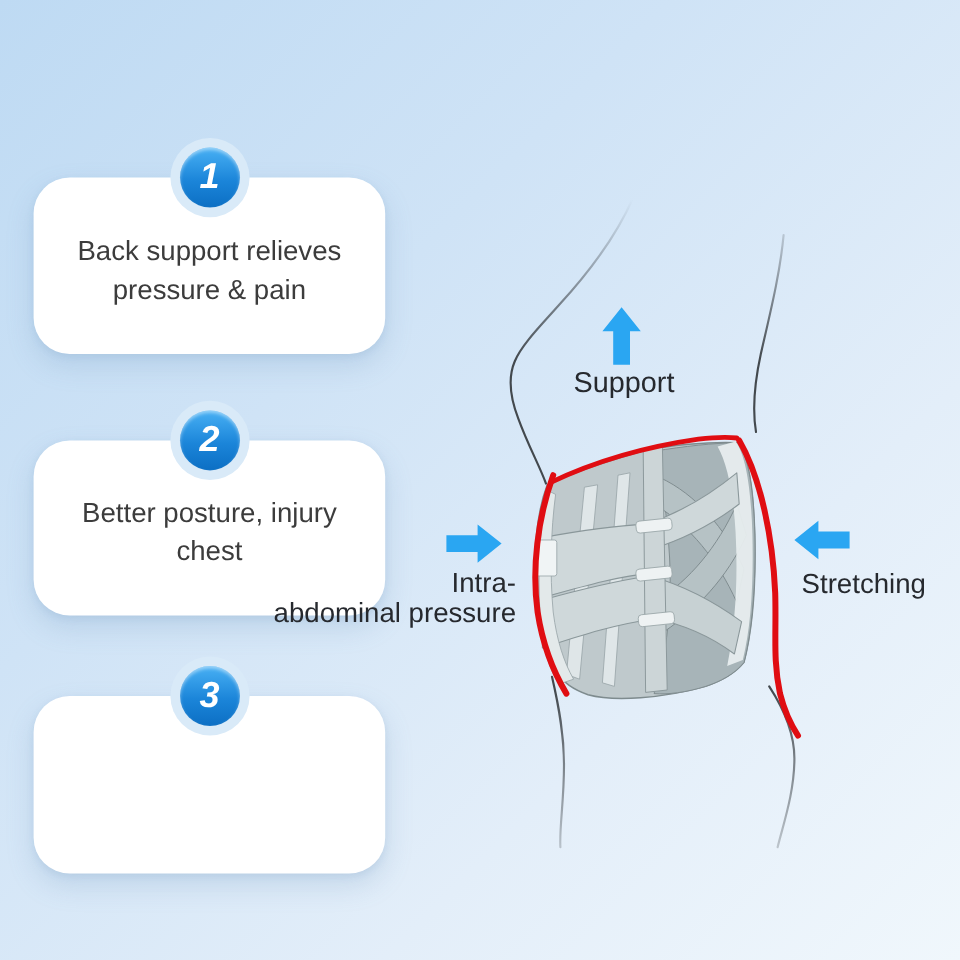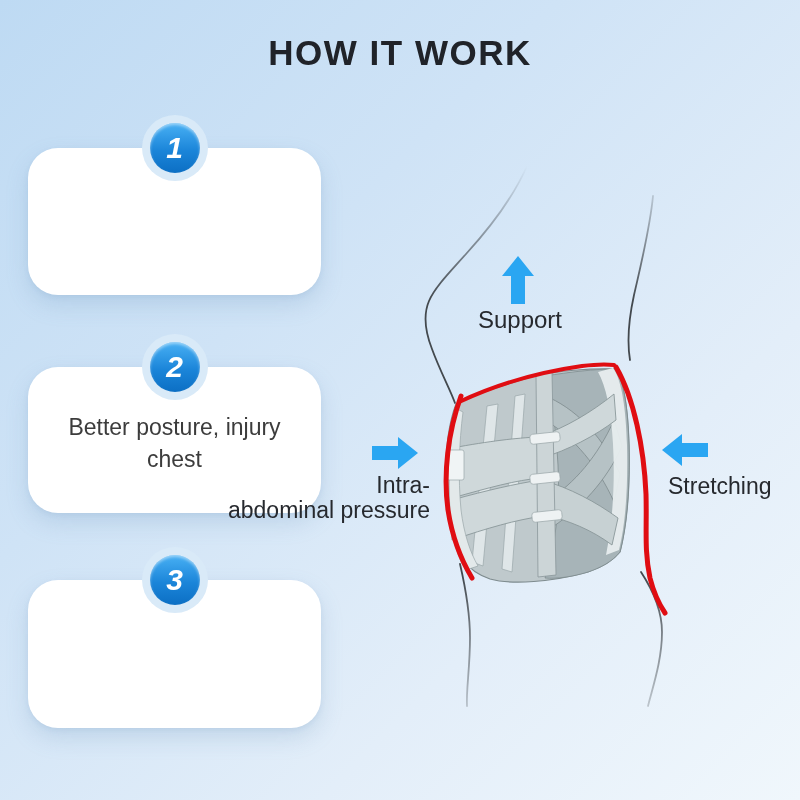--- a/index.html
+++ b/index.html
@@ -42,24 +42,24 @@
   }
   .support-label{left:455px;top:306px;width:130px;text-align:center;font-size:24px;}
   .intra-label{top:473px;right:370px;text-align:right;font-size:23px;line-height:1.08;white-space:nowrap;}
   .stretching-label{left:668px;top:473px;font-size:23px;}
 </style>
 </head>
 <body>
 
 <div class="canvas">
 
-  <div class="page-title">HOW IT WORK</div>
 
   <div class="step-card" id="card1">
     <div class="badge">1</div>
+    <div>Back support relieves pressure &amp; pain</div>
   </div>
 
   <div class="step-card" id="card2">
     <div class="badge">2</div>
     <div>Better posture, injury chest</div>
   </div>
 
   <div class="step-card" id="card3">
     <div class="badge">3</div>
   </div>

